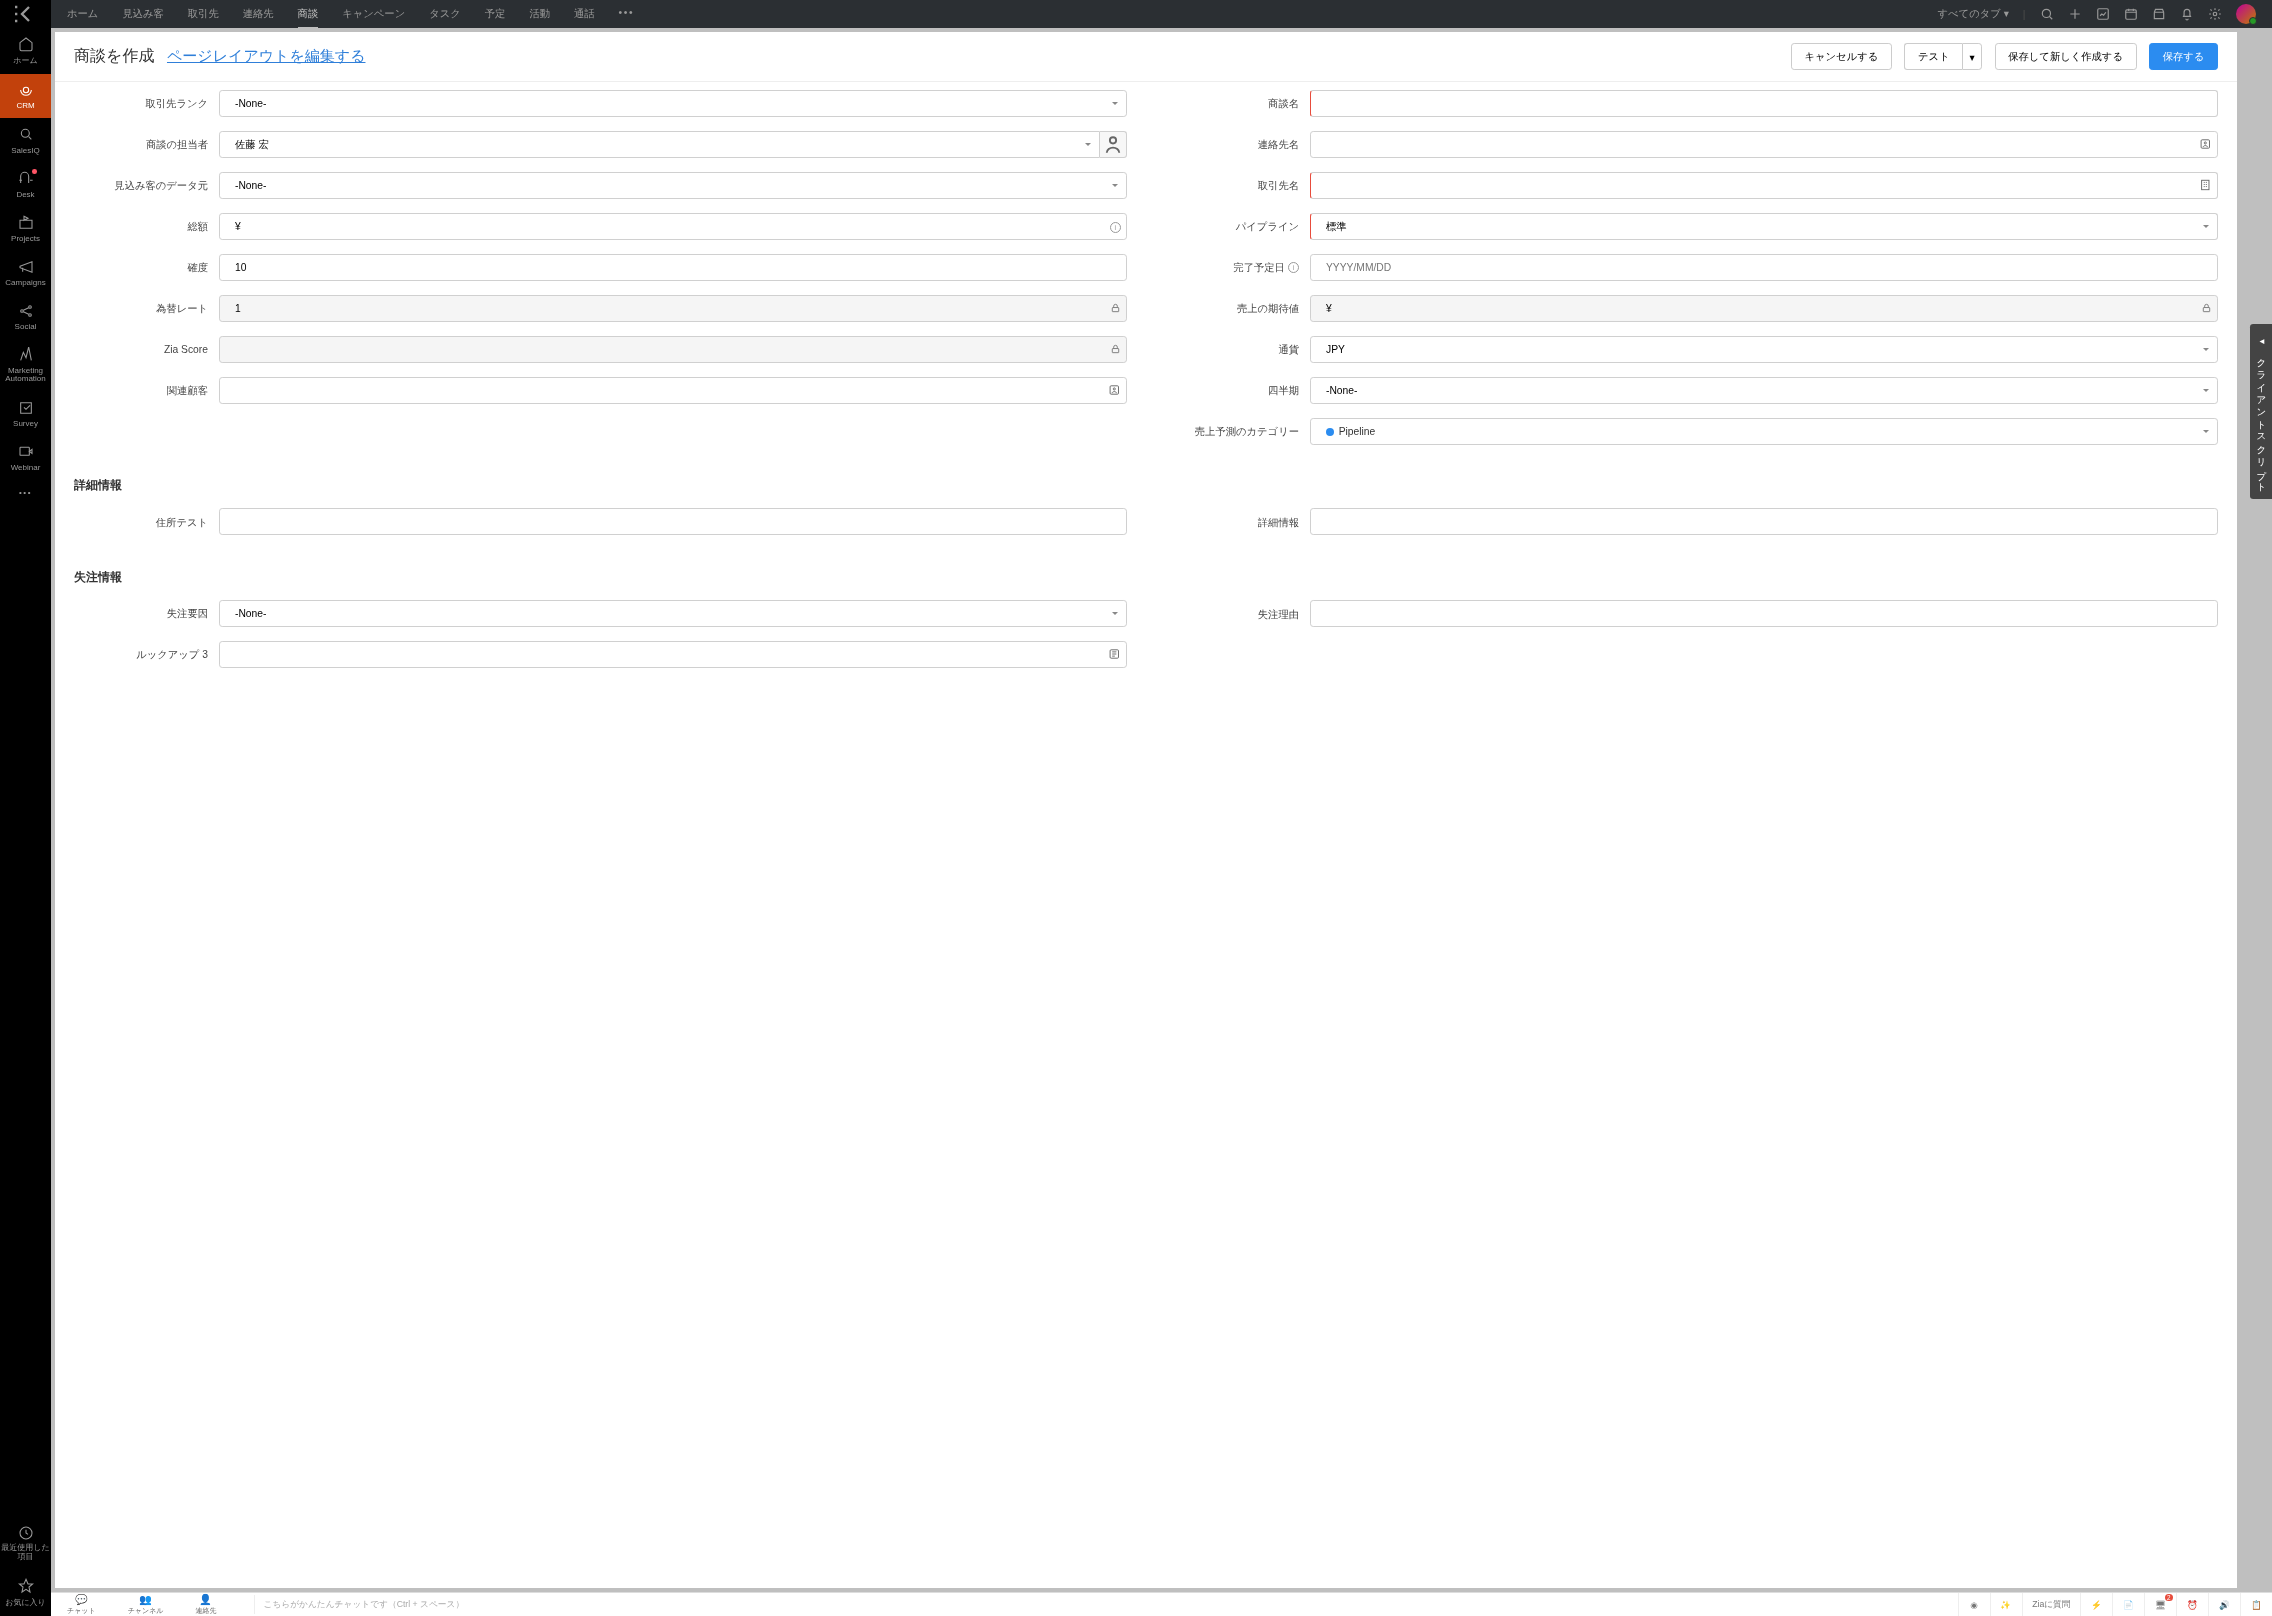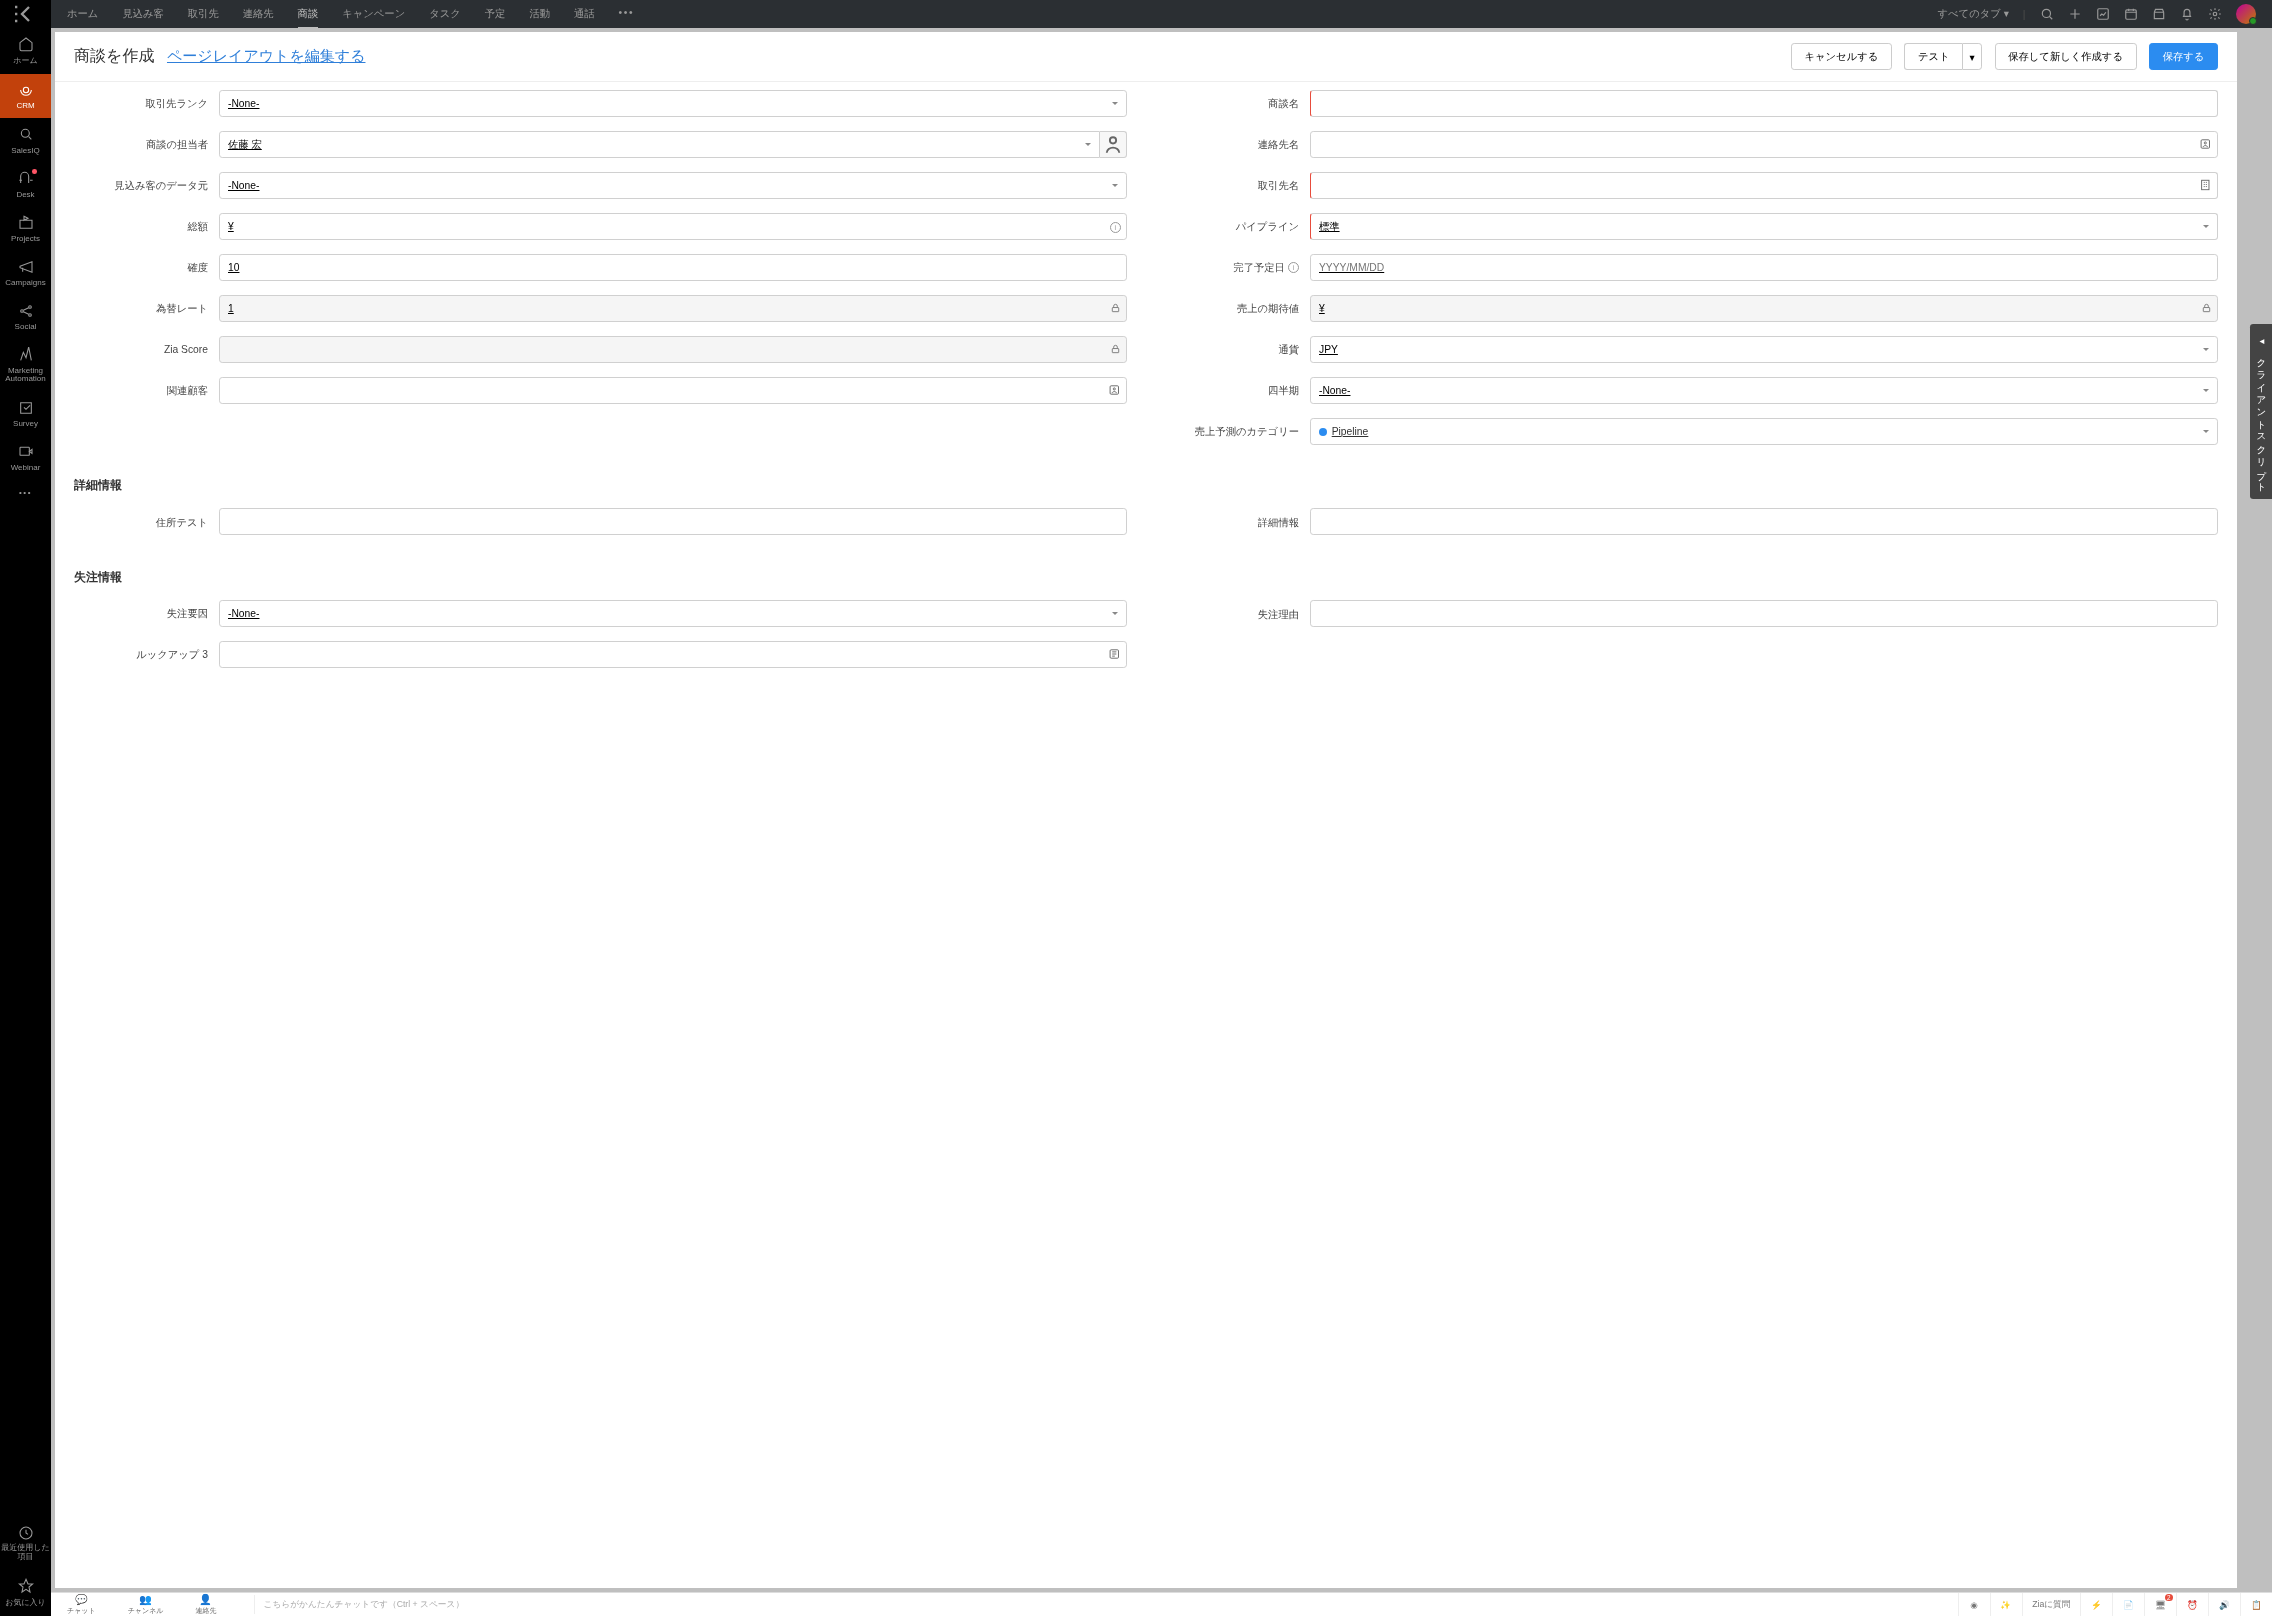--- a/index.html
+++ b/index.html
@@ -46,21 +46,21 @@
 .btn-group .btn.caret { border-radius: 0 3.2px 3.2px 0; padding: 5.5px 6.3px; }
 .btn-primary { background: #2b8cf0; color: #fff; border-color: #2b8cf0; }
 
 
 .form-body { flex: 1; overflow-y: auto; padding: 8px 19px 32px; }
 .two-col { display: flex; gap: 38px; }
 .col { flex: 1; display: flex; flex-direction: column; gap: 14px; }
 .field { display: flex; align-items: center; gap: 11px; }
 .field-label { width: 134px; text-align: right; font-size: 10.3px; color: #444; flex-shrink: 0; display: flex; justify-content: flex-end; align-items: center; gap: 3.2px; }
 .field-control { flex: 1; position: relative; }
-.input, .select, .textarea { width: 100%; height: 27px; border: 0.8px solid #d0d0d0; border-radius: 3.2px; padding: 0 8px; font-size: 10.3px; background: #fff; text-decoration: underline; }
+.input, .select, .textarea { width: 100%; height: 27px; border: 0.8px solid #d0d0d0; border-radius: 3.2px; padding: 0 15px; font-size: 10.3px; background: #fff; }
 .textarea { height: 27px; resize: none; padding-top: 5.5px; }
 .select { appearance: none; padding-right: 22px; background: #fff; }
 .select-wrap { position: relative; }
 .select-wrap::after { content: ''; position: absolute; right: 9.5px; top: 50%; transform: translateY(-50%); border: 3.2px solid transparent; border-top-color: #888; margin-top: 1.6px; pointer-events: none; }
 .req { border-left: 1.6px solid #e74c3c; }
 .locked { background: #f5f5f5; }
 .input-icon-right { position: absolute; right: 6.3px; top: 50%; transform: translateY(-50%); color: #777; cursor: pointer; }
 .lookup-group { display: flex; border-radius: 13px; }
 .lookup-group .select-wrap { flex: 1; }
 .lookup-btn { width: 27px; height: 27px; border: 0.8px solid #d0d0d0; border-left: none; border-radius: 0 3.2px 3.2px 0; background: #f7f7f7; display: flex; align-items: center; justify-content: center; cursor: pointer; }

